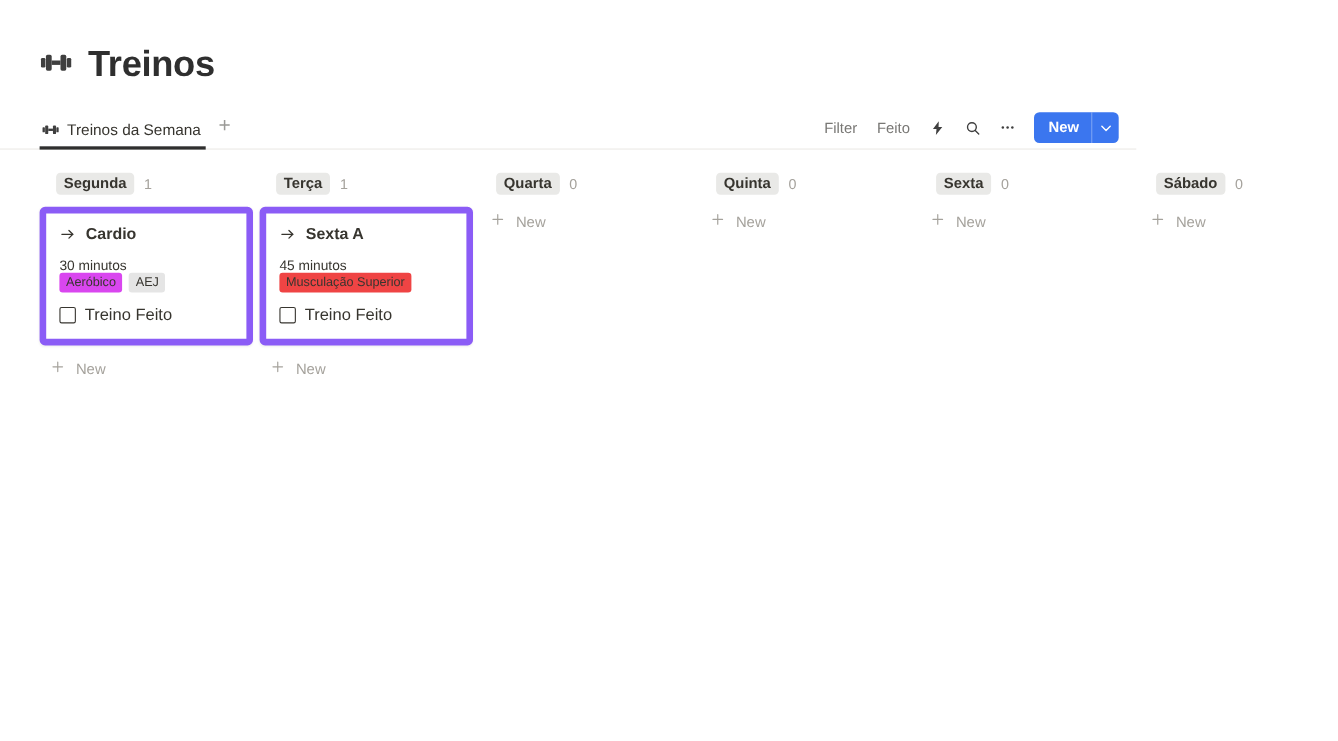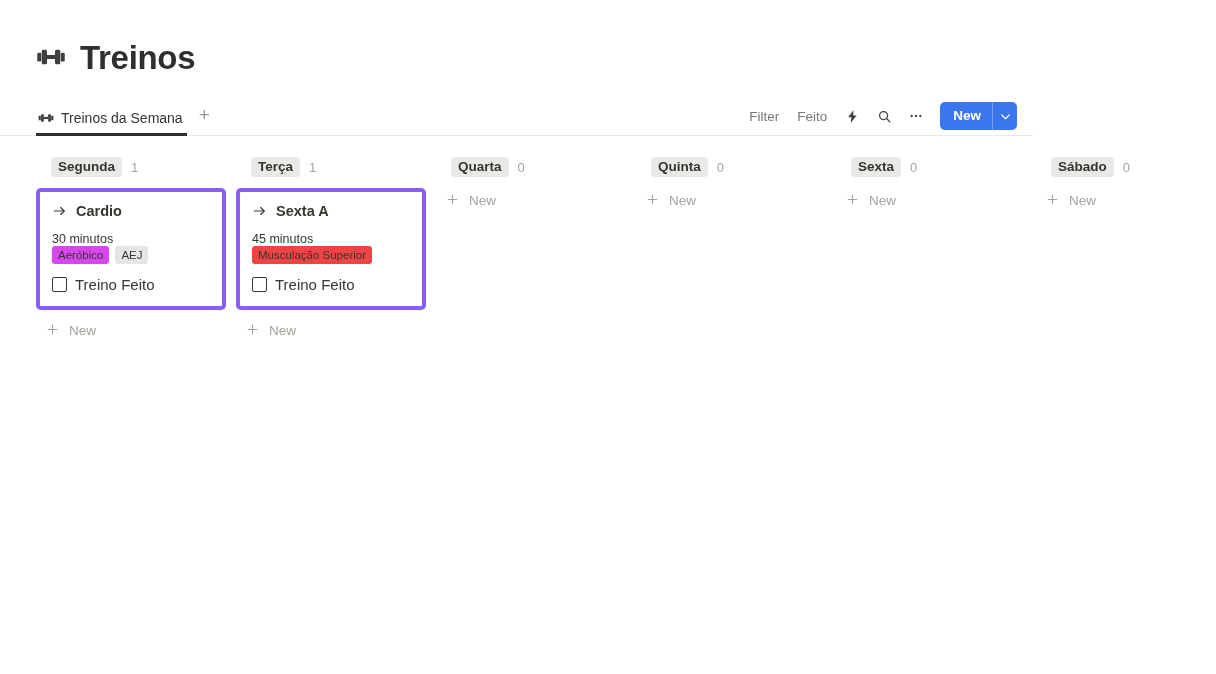--- a/index.html
+++ b/index.html
@@ -176,21 +176,21 @@
     padding: 2px 7px;
     line-height: 16px;
   }
   .col-count {
     font-size: 13px;
     color: #a5a29c;
   }
 
   .card {
     background: #ffffff;
-    border: 4px solid #8b5cf6;
+    border: 6px solid #8b5cf6;
     border-radius: 5px;
     box-shadow: 0 1px 2px rgba(15,15,15,0.06);
     padding: 11px 12px 13px 12px;
     width: 158px;
     margin-bottom: 8px;
   }
   .card-title {
     display: flex;
     align-items: center;
     gap: 9px;

